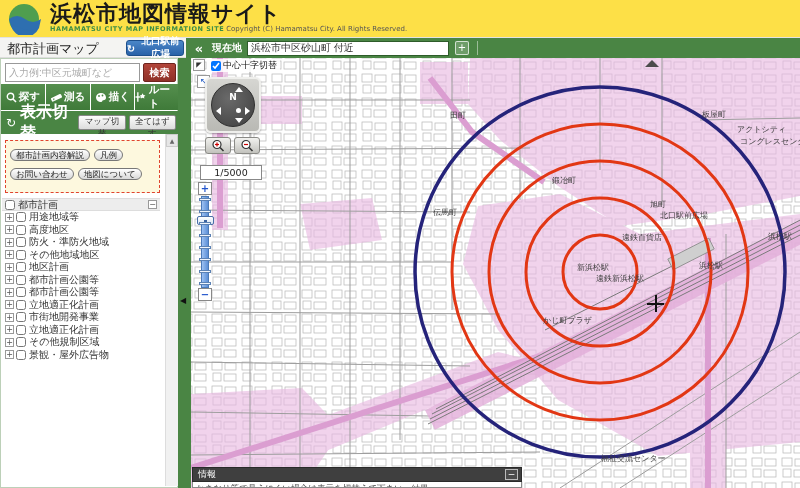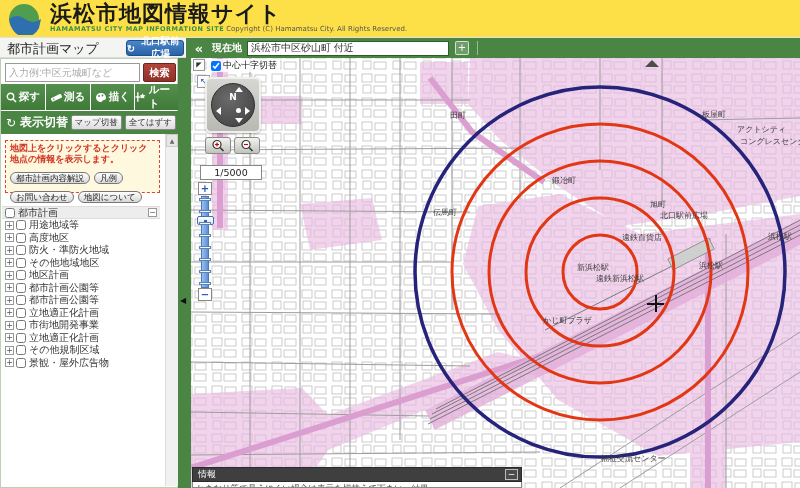--- a/index.html
+++ b/index.html
@@ -36,36 +36,36 @@
   .search-input { position:absolute; left:4px; top:1px; width:135px; height:19px; border:1px solid #999; font-size:10px; padding:0 3px; color:#333; }
   .search-input::placeholder { color:#aaa; }
   .search-btn { position:absolute; left:142px; top:1px; width:33px; height:19px; border:1px solid #6e241e; border-radius:2px;
     background:linear-gradient(#b2453a,#8f3128); color:#fff; font-size:10px; font-weight:bold; cursor:pointer; }
   .tools-row { position:absolute; left:0; top:25px; width:178px; height:26px; background:#4a8544; display:flex; }
   .tool-btn { flex:1; border-right:1px solid #fff; display:flex; align-items:center; justify-content:center; gap:2px;
     color:#fff; font-size:10.5px; font-weight:bold; cursor:pointer; background:linear-gradient(#558f4e,#3f7a39); }
   .tool-btn:last-child { border-right:none; }
   .display-bar { position:absolute; left:0; top:52px; width:178px; height:23px; background:#4a8544; display:flex; align-items:center; }
   .display-icon { color:#fff; font-size:12px; margin-left:5px; }
-  .display-title { color:#fff; font-size:12px; font-weight:bold; margin-left:4px; }
+  .display-title { color:#fff; font-size:16px; font-weight:bold; margin-left:4px; }
   .mini-btn { height:15px; border:1px solid #888; border-radius:2px; background:linear-gradient(#fdfdfd,#dcdcdc);
     color:#333; font-size:8.5px; padding:0 3px; margin-left:3px; cursor:pointer; }
   .mini-btn.first { margin-left:auto; }
   .mini-btn.last { margin-right:3px; }
 
   .panel { position:absolute; left:1px; top:75px; width:176px; height:352px; background:#fff; overflow:hidden; }
   .notice { position:absolute; left:3px; top:6px; width:155px; height:53px; background:#fdf8de; border:1px dashed #e0442e; padding:2px 4px; }
   .notice-text { font-size:9px; font-weight:bold; color:#d03522; line-height:1.25; }
   .notice-btn { height:12px; border:1px solid #777; border-radius:6px; background:linear-gradient(#fff,#d8d8d8);
     font-size:8.5px; color:#222; padding:0 5px; margin:1px 4px 0 0; cursor:pointer; line-height:10px; }
   .scrollbar { position:absolute; right:0; top:0; width:13px; height:352px; background:#f1f1f1; border-left:1px solid #ddd; }
   .scroll-up { position:absolute; top:0; left:0; width:12px; height:13px; background:#e6e6e6; border:1px solid #ccc;
     font-size:6px; color:#666; text-align:center; line-height:12px; cursor:pointer; }
 
-  .tree { position:absolute; left:0; top:72px; width:158px; }
+  .tree { position:absolute; left:0; top:64px; width:158px; }
   .tree-root { display:flex; align-items:center; height:13px; background:#ededed; border-top:1px solid #ddd; border-bottom:1px solid #ddd; padding-left:3px; }
   .tree-root-label { font-size:10px; color:#333; margin-left:3px; }
   .collapse-box { margin-left:auto; margin-right:3px; }
   .pm-box { width:9px; height:9px; border:1px solid #999; background:#fff; font-size:8px; line-height:7px; text-align:center; color:#555; display:inline-block; }
   .tree-item { display:flex; align-items:center; height:12.5px; padding-left:3px; }
   .tree-item .cb { width:10px; height:10px; margin:0 0 0 2px; }
   .tree-root .cb { width:10px; height:10px; margin:0; }
   .tree-label { font-size:10px; color:#333; margin-left:3px; white-space:nowrap;font-family:Liberation Serif, serif; }
 
   
@@ -200,21 +200,20 @@
 
   <div class="display-bar">
     <span class="display-icon">↻</span>
     <span class="display-title">表示切替</span>
     <button class="mini-btn first">マップ切替</button>
     <button class="mini-btn last">全てはずす</button>
   </div>
 
   <div class="panel">
     <div class="notice">
-      <div class="notice-text">地図上をクリックするとクリック地点の情報を表示します。</div>
       <div>
         <button class="notice-btn">都市計画内容解説</button><button class="notice-btn">凡例</button><br>
         <button class="notice-btn">お問い合わせ</button><button class="notice-btn">地図について</button>
       </div>
     </div>
 
     <div class="tree">
       <div class="tree-root">
         <input type="checkbox" class="cb" style="">
         <span class="tree-root-label">都市計画</span>

